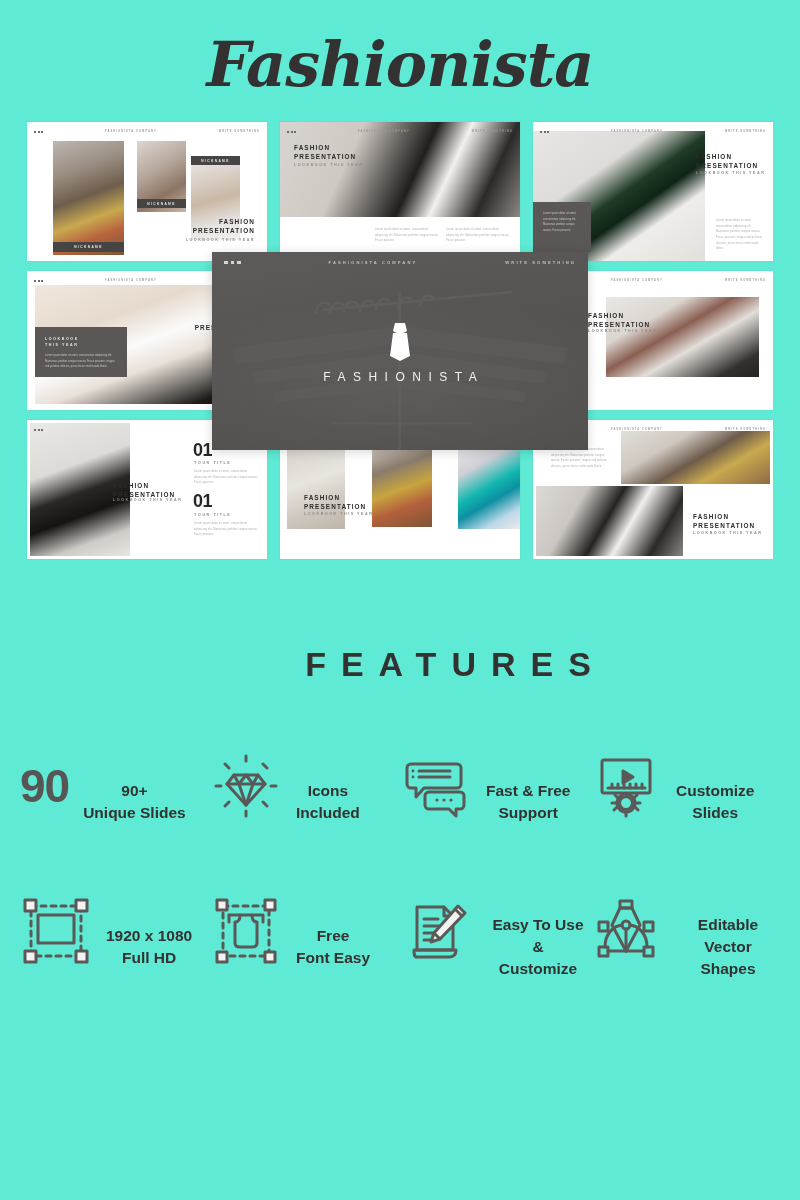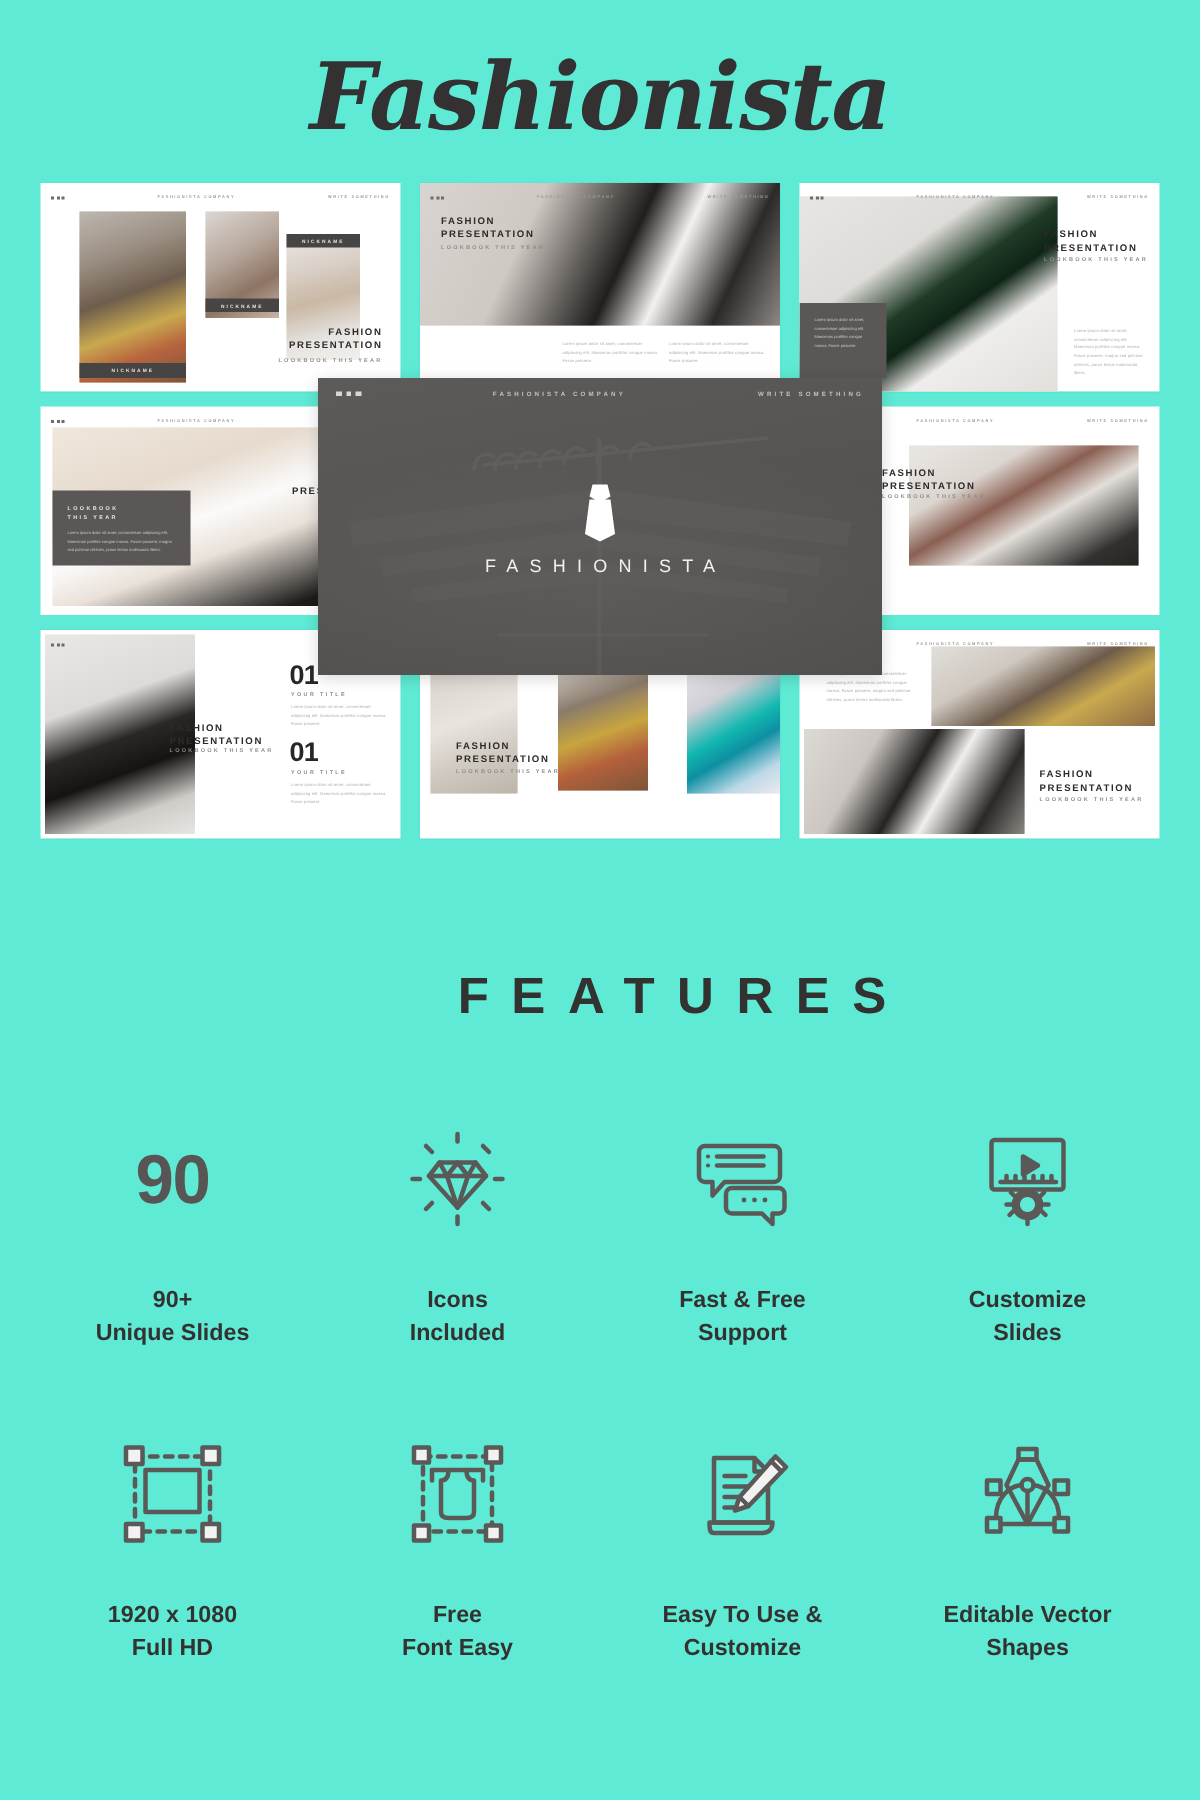--- a/index.html
+++ b/index.html
@@ -219,23 +219,24 @@
     position: absolute;
     left: 20px;
     top: 748px;
     width: 760px;
     display: grid;
     grid-template-columns: repeat(4, 1fr);
     row-gap: 58px;
   }
   .feature {
     display: flex;
-    flex-direction: column;
+    flex-direction: row;
     align-items: center;
     text-align: center;
+    gap: 14px;
   }
   .feature-visual {
     height: 76px;
     display: flex;
     align-items: center;
     justify-content: center;
   }
   .feature-number {
     font-size: 46px;
     font-weight: 700;

